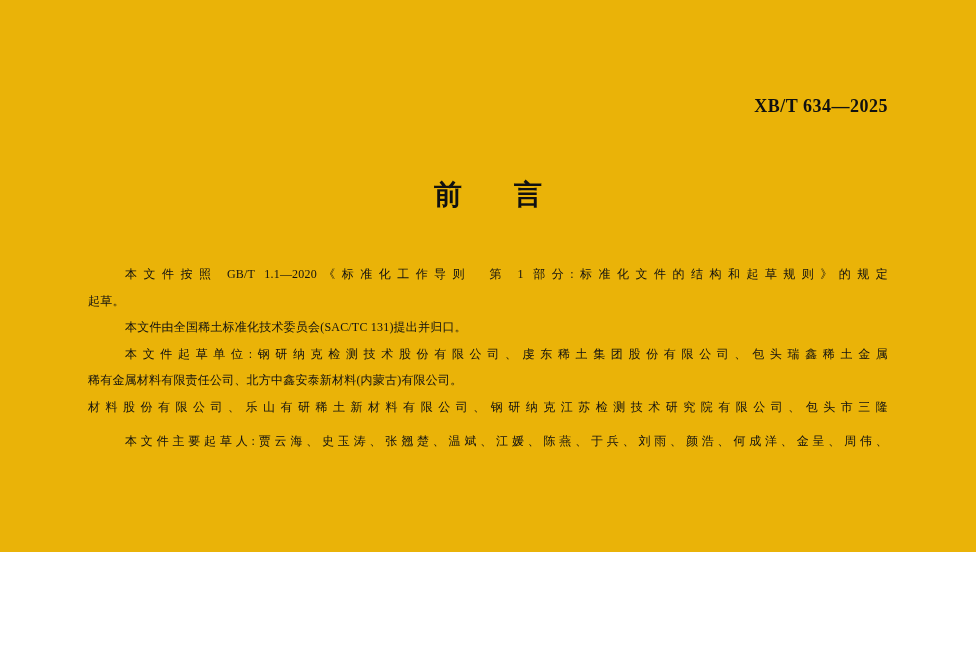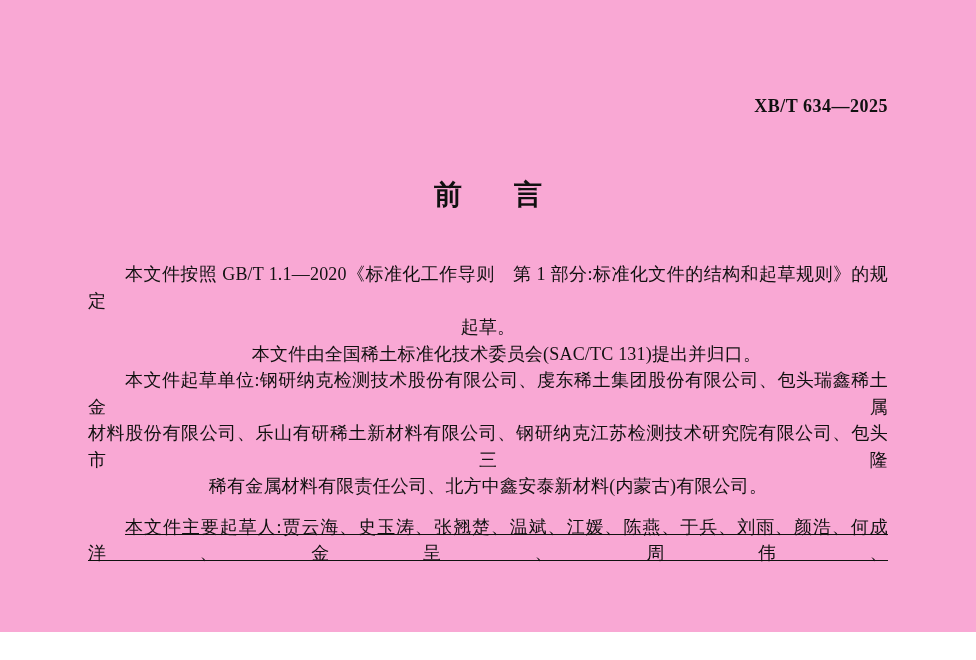--- a/index.html
+++ b/index.html
@@ -9,22 +9,22 @@
   }
   body {
     width: 976px;
     height: 660px;
     font-family: "Liberation Serif", "DejaVu Serif", serif;
     color: #111111;
   }
   .page {
     position: relative;
     width: 976px;
-    height: 632px;
-    background: #f9a8d4;
+    height: 552px;
+    background: #eab308;
     overflow: hidden;
   }
   .doc-number {
     position: absolute;
     top: 96px;
     right: 88px;
     font-size: 18px;
     font-weight: bold;
     letter-spacing: 0.5px;
     white-space: nowrap;
@@ -40,55 +40,54 @@
     gap: 52px;
     font-size: 28px;
     font-weight: bold;
     line-height: 32px;
   }
   .body-text {
     position: absolute;
     top: 261px;
     left: 88px;
     width: 800px;
-    font-size: 18px;
+    font-size: 12px;
     line-height: 26.5px;
     letter-spacing: 0.2px;
   }
   .line {
-    text-align: center;
+    text-align: left;
     white-space: normal;
   }
   .line.indent {
     text-indent: 37px;
   }
   .line.fill {
     text-align: justify;
     text-align-last: justify;
   }
   .line.gap-before {
-    margin-top: 14px;
-    text-decoration: underline;
+    margin-top: 8px;
   }
 </style>
 </head>
 <body>
 
 <div class="page">
 
   <div class="doc-number">XB/T 634—2025</div>
 
   <h1 class="title">
     <span>前</span>
     <span>言</span>
   </h1>
 
   <div class="body-text">
     <div class="line indent fill">本文件按照 GB/T 1.1—2020《标准化工作导则　第 1 部分:标准化文件的结构和起草规则》的规定</div>
     <div class="line">起草。</div>
     <div class="line indent">本文件由全国稀土标准化技术委员会(SAC/TC 131)提出并归口。</div>
     <div class="line indent fill">本文件起草单位:钢研纳克检测技术股份有限公司、虔东稀土集团股份有限公司、包头瑞鑫稀土金属</div>
+    <div class="line">稀有金属材料有限责任公司、北方中鑫安泰新材料(内蒙古)有限公司。</div>
     <div class="line fill">材料股份有限公司、乐山有研稀土新材料有限公司、钢研纳克江苏检测技术研究院有限公司、包头市三隆</div>
-    <div class="line">稀有金属材料有限责任公司、北方中鑫安泰新材料(内蒙古)有限公司。</div>
     <div class="line indent fill gap-before">本文件主要起草人:贾云海、史玉涛、张翘楚、温斌、江媛、陈燕、于兵、刘雨、颜浩、何成洋、金呈、周伟、</div>
   </div>
 
 </div>
 
 </body></html>

